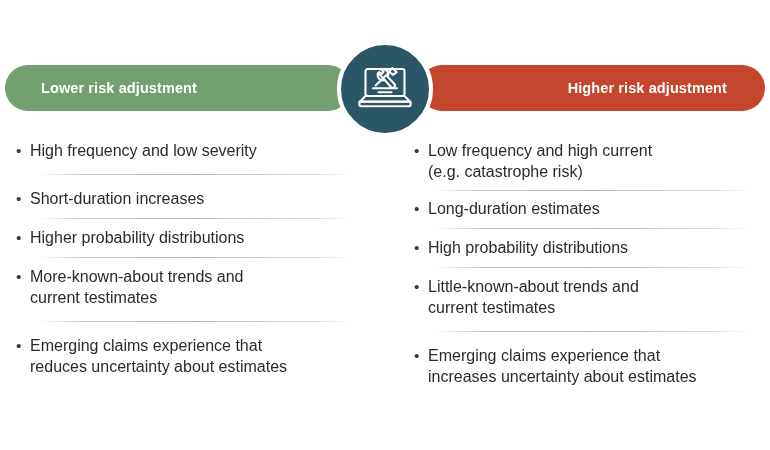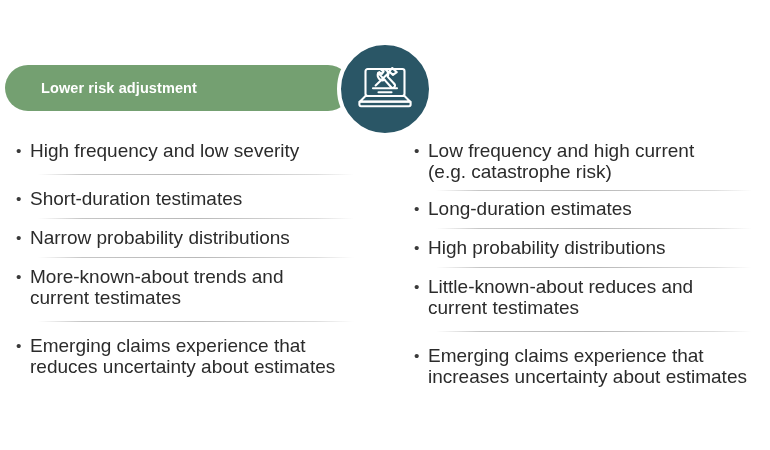--- a/index.html
+++ b/index.html
@@ -106,21 +106,21 @@
     width: 16px;
     font-size: 15.5px;
     line-height: 21px;
     color: #3a3a3a;
     text-align: left;
     padding-left: 2px;
     box-sizing: border-box;
   }
   .item-text {
     flex: 1 1 auto;
-    font-size: 19px;
+    font-size: 16px;
     line-height: 21px;
     color: #2b2b2b;
     white-space: pre-line;
   }
   .sep {
     height: 1px;
     margin: 0 0 0 24px;
     background: linear-gradient(to right,
       rgba(190,190,190,0) 0%,
       rgba(178,178,178,0.75) 14%,
@@ -133,20 +133,23 @@
 <body style="background: rgb(255, 255, 255); color: rgb(43, 43, 43);">
 
 <div id="infographic">
 
   <div class="banner-row">
 
     <div class="banner banner-left" style="background: rgb(116, 160, 113);">
       <span class="banner-label">Lower risk adjustment</span>
     </div>
 
+    <div class="banner banner-right" style="background: rgb(196, 70, 47);">
+      <span class="banner-label">Higher risk adjustment</span>
+    </div>
 
   </div>
 
   <div class="badge" style="background: rgb(42, 86, 102); border-color: rgb(255, 255, 255);">
     <span>
       <svg width="58" height="50" viewBox="0 0 58 50" fill="none" stroke="#ffffff" stroke-width="2.1" stroke-linecap="round" stroke-linejoin="round">
 
         <rect x="9.5" y="5" width="39" height="27" rx="2.2"></rect>
 
         <path d="M4 37.5 L9.5 32 L48.5 32 L54 37.5 Z"></path>
@@ -169,28 +172,28 @@
     <div class="col col-left">
         <div class="item">
           <span class="bullet">•</span>
           <span class="item-text">High frequency and low severity</span>
         </div>
         <div style="height: 13px;"></div>
         <div class="sep"></div>
         <div style="height: 13px;"></div>
         <div class="item">
           <span class="bullet">•</span>
-          <span class="item-text">Short-duration testimates</span>
-        </div>
-        <div style="height: 8.5px;"></div>
-        <div class="sep"></div>
-        <div style="height: 8.5px;"></div>
-        <div class="item">
-          <span class="bullet">•</span>
-          <span class="item-text">Narrow probability distributions</span>
+          <span class="item-text">Short-duration increases</span>
+        </div>
+        <div style="height: 8.5px;"></div>
+        <div class="sep"></div>
+        <div style="height: 8.5px;"></div>
+        <div class="item">
+          <span class="bullet">•</span>
+          <span class="item-text">Higher probability distributions</span>
         </div>
         <div style="height: 8.5px;"></div>
         <div class="sep"></div>
         <div style="height: 8.5px;"></div>
         <div class="item">
           <span class="bullet">•</span>
           <span class="item-text">More-known-about trends and
 current testimates</span>
         </div>
         <div style="height: 13px;"></div>
@@ -220,21 +223,21 @@
         <div style="height: 8.5px;"></div>
         <div class="item">
           <span class="bullet">•</span>
           <span class="item-text">High probability distributions</span>
         </div>
         <div style="height: 8.5px;"></div>
         <div class="sep"></div>
         <div style="height: 8.5px;"></div>
         <div class="item">
           <span class="bullet">•</span>
-          <span class="item-text">Little-known-about reduces and
+          <span class="item-text">Little-known-about trends and
 current testimates</span>
         </div>
         <div style="height: 13px;"></div>
         <div class="sep"></div>
         <div style="height: 13px;"></div>
         <div class="item">
           <span class="bullet">•</span>
           <span class="item-text">Emerging claims experience that
 increases uncertainty about estimates</span>
         </div>

